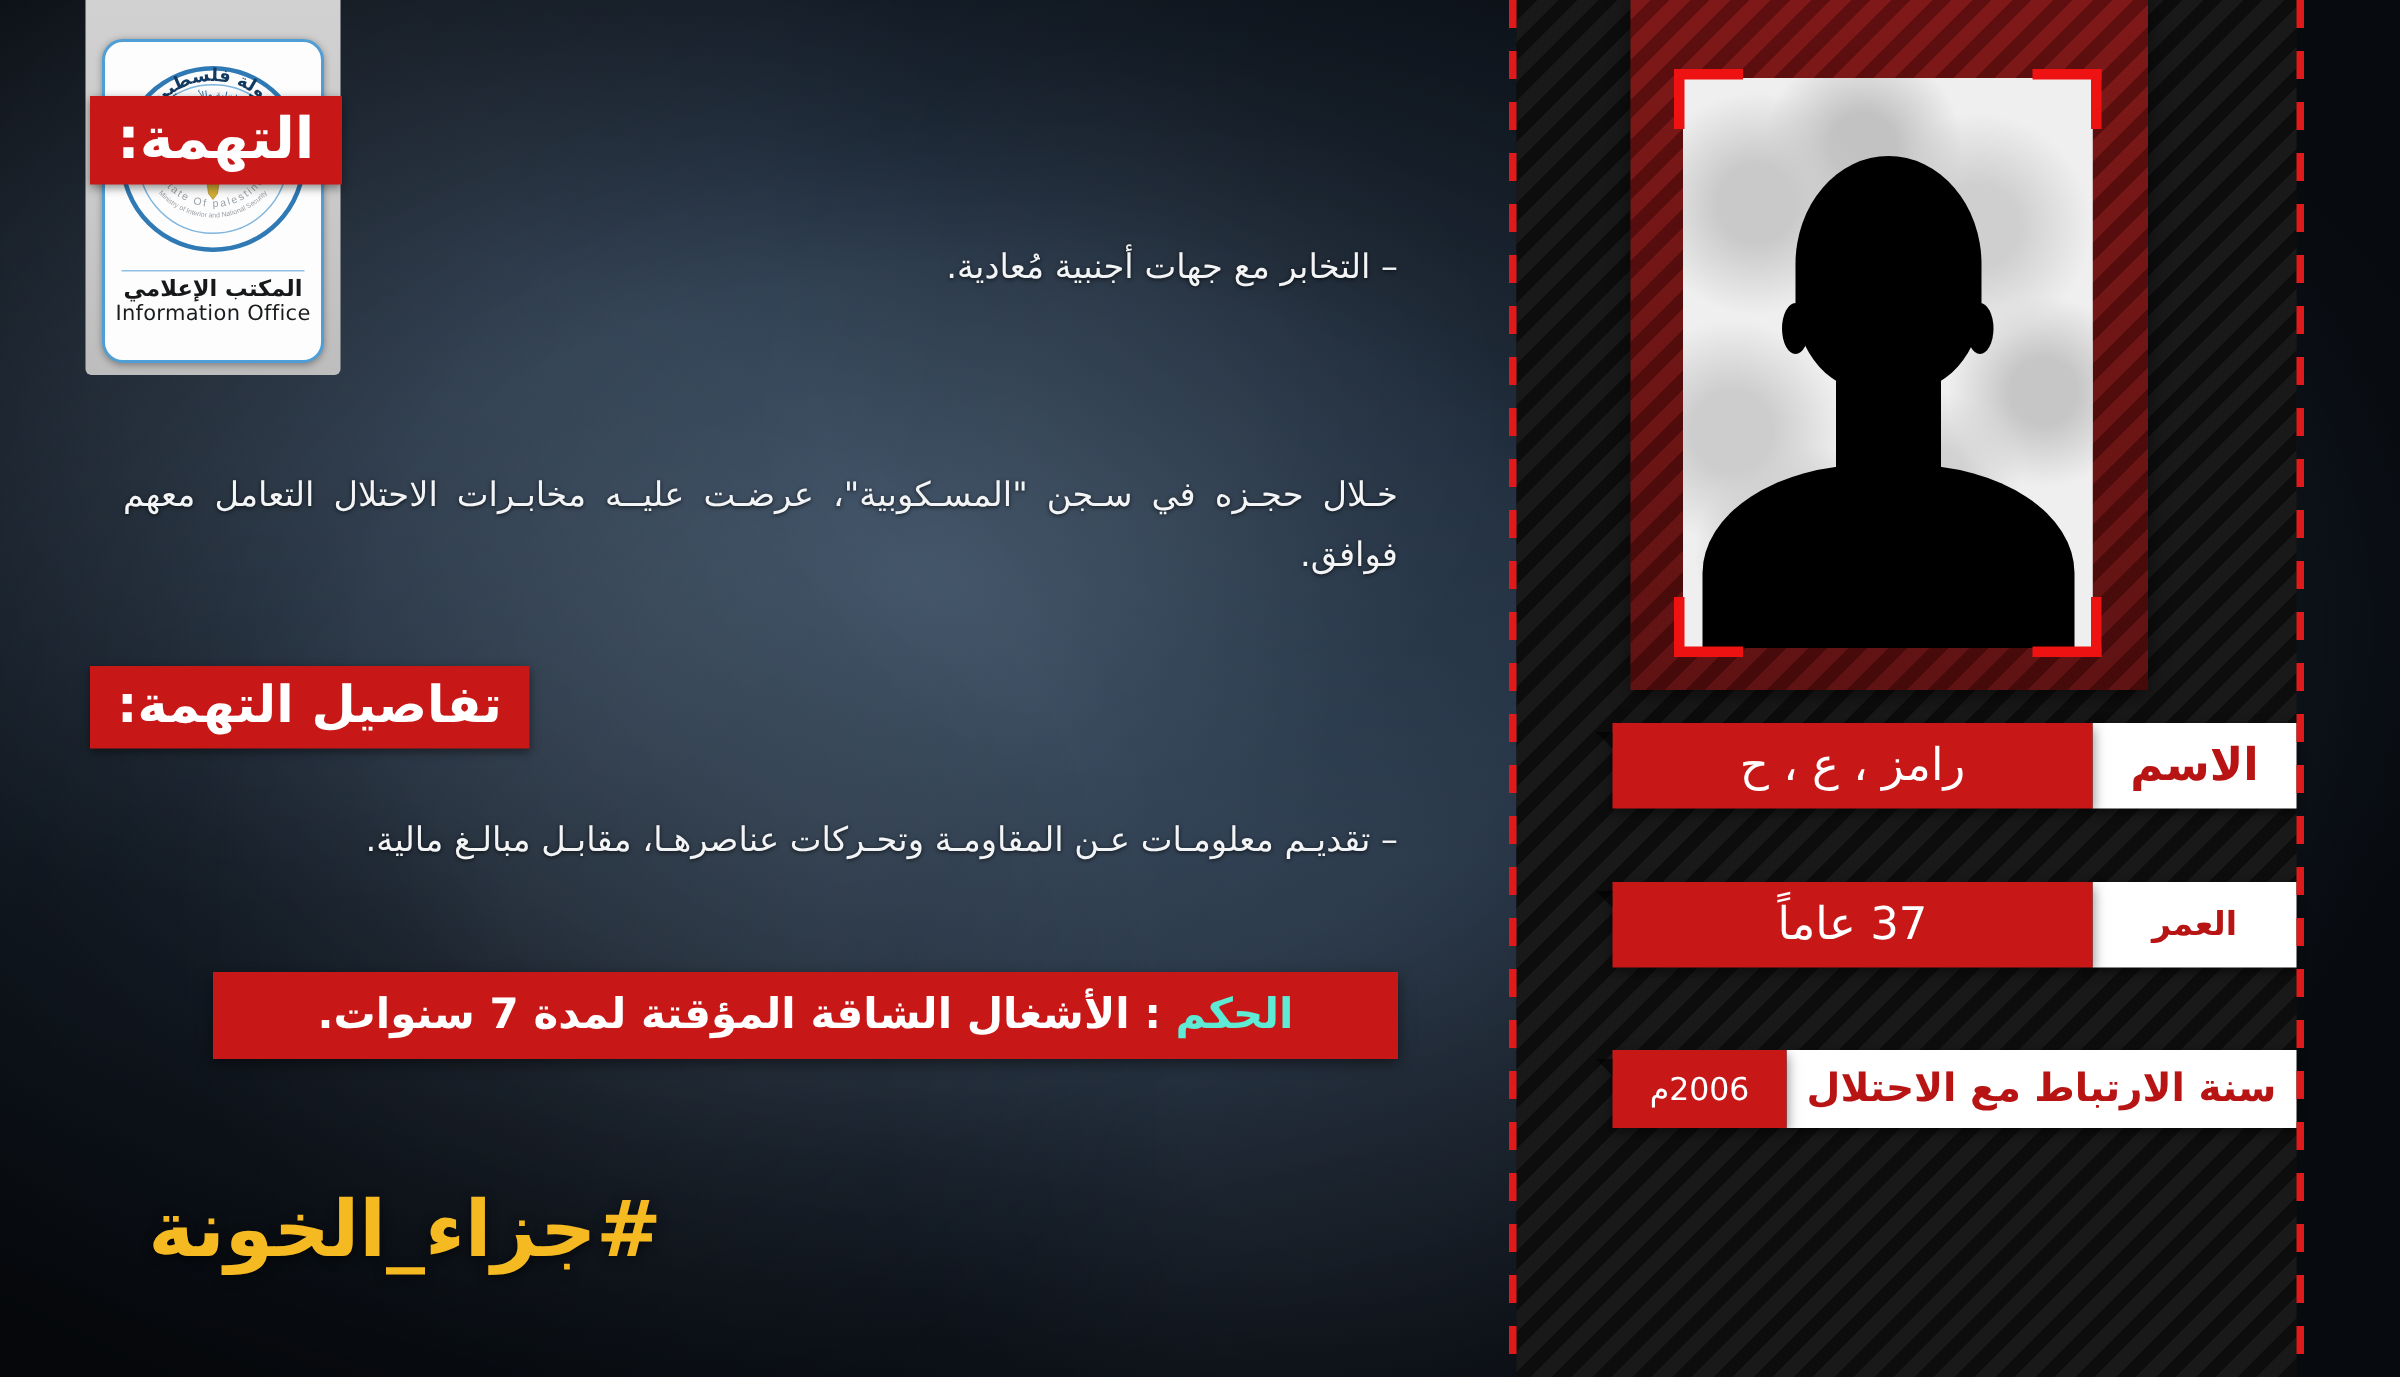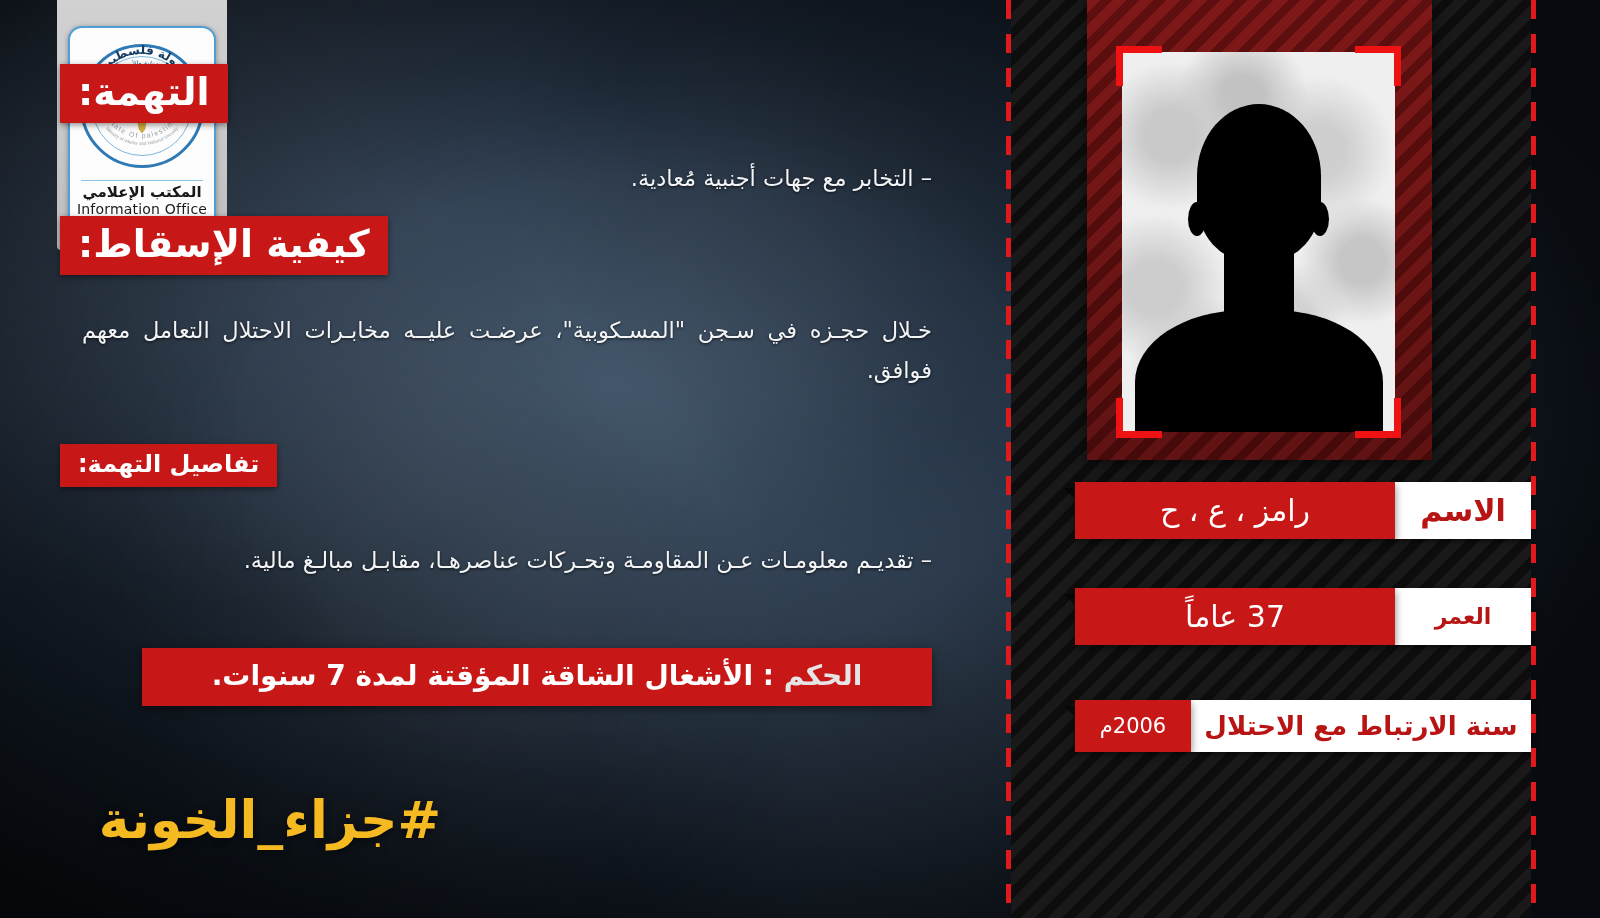--- a/index.html
+++ b/index.html
@@ -68,21 +68,21 @@
     display:inline-block;background:#c81717;
     color:#ffffff;font-weight:bold;
     padding:6px 18px 9px;
     letter-spacing:0px;
     box-shadow:0 2px 6px rgba(0,0,0,.45);
     direction:rtl;white-space:nowrap;
   }
   .band-row{text-align:left;}
   #charge-band{font-size:38px;margin-right:0;}
   #method-band{font-size:38px;}
-  #details-band{font-size:24px;}
+  #details-band{font-size:34px;}
 
   .body-text{
     color:#f2f4f6;font-size:22.5px;font-weight:normal;
     line-height:1.78;direction:rtl;text-align:justify;
     text-shadow:0 1px 3px rgba(0,0,0,.7);
     margin-top:32px;
   }
   .body-text.one-line{text-align:right;}
 
   
@@ -94,21 +94,21 @@
   #details-text{position:absolute;left:22px;top:508px;width:850px;}
 
   
   #verdict-box{
     position:absolute;left:82px;top:648px;width:790px;
     background:#c81717;padding:11px 22px 14px;
     box-shadow:0 3px 9px rgba(0,0,0,.5);
     direction:rtl;text-align:center;
   }
   #verdict-box .line{font-size:28px;font-weight:bold;color:#ffffff;white-space:nowrap;}
-  #verdict-label{color:#e5e5e5;}
+  #verdict-label{color:#5eead4;}
 
   
   #hashtag{
     position:absolute;left:0px;top:790px;width:420px;
     color:#f5b921;font-size:52px;font-weight:bold;direction:rtl;text-align:center;
     text-shadow:0 2px 7px rgba(0,0,0,.6);
   }
 
   
   .dash-rule{
@@ -260,23 +260,20 @@
     </div>
   </div>
 
   <div class="layer" id="content-column">
 
     <div id="charge-band-row" class="band-row">
       <span class="band" id="charge-band">التهمة:</span>
     </div>
     <div id="charge-text" class="body-text one-line">–  التخابر مع جهات أجنبية مُعادية.</div>
 
-    <div id="method-band-row" class="band-row">
-      <span class="band" id="method-band">كيفية الإسقاط:</span>
-    </div>
     <div id="method-text" class="body-text">خـلال حجـزه في سـجن "المسـكوبية"، عرضـت عليــه مخابـرات الاحتلال التعامل معهم فوافق.</div>
 
     <div id="details-band-row" class="band-row">
       <span class="band" id="details-band">تفاصيل التهمة:</span>
     </div>
     <div id="details-text" class="body-text">–  تقديـم معلومـات عـن المقاومـة وتحـركات عناصرهـا، مقابـل مبالـغ مالية.</div>
 
     <div id="verdict-box">
       <div class="line"><span id="verdict-label">الحكم</span><span> : الأشغال الشاقة المؤقتة لمدة 7 سنوات.</span></div>
     </div>

